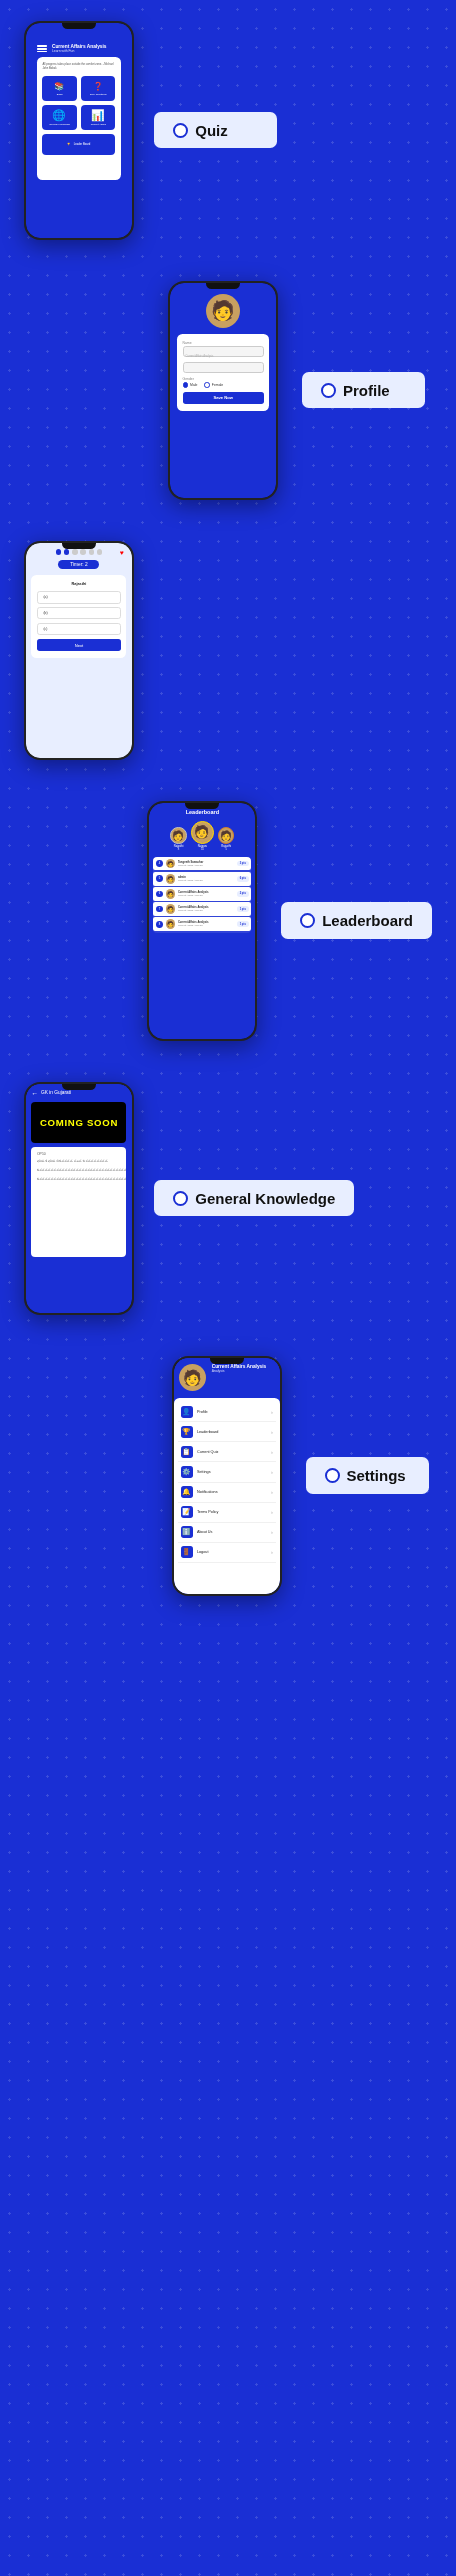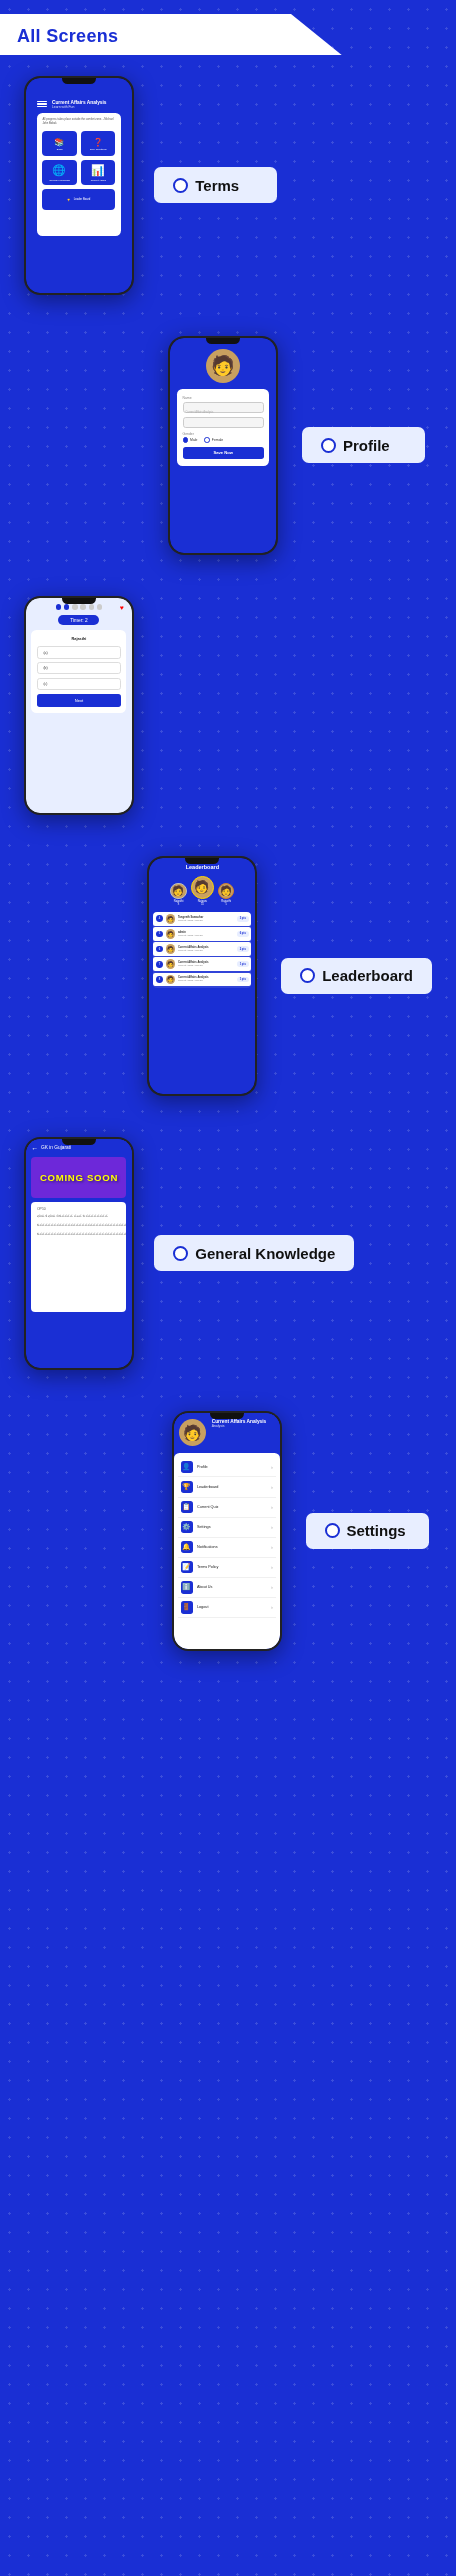--- a/index.html
+++ b/index.html
@@ -500,21 +500,21 @@
     }
     .gk-back {
       color: white;
       font-size: 6.8px;
     }
     .gk-top-title {
       color: white;
       font-size: 4.8px;
     }
     .gk-coming-soon {
-      background: #6d28d9;
+      background: #000000;
       margin: 0 5.5px 4.1px 5.5px;
       border-radius: 4.1px;
       height: 41px;
       display: flex;
       align-items: center;
       justify-content: center;
       position: relative;
     }
     .gk-coming-soon-text {
       color: yellow;
@@ -631,25 +631,20 @@
     .phone-large .phone-screen {
       border-radius: 13.7px;
     }
 
   </style>
 </head>
 <body>
 
 <div class="page-container">
 
-  <div style="padding: 13.7px 0 0 0; display: flex; align-items: flex-start;">
-    <div class="header">
-      <span class="header-title">All Screens</span>
-    </div>
-  </div>
 
   <div class="left-phone-section">
 
     <div class="phone phone-large home-phone">
       <div class="phone-notch"></div>
       <div class="phone-screen home-screen">
         <div style="background:#1a2fd4; padding: 12.3px 5.5px 5.5px 5.5px; height:100%;">
           <div class="home-screen-header">
             <div class="home-hamburger">
               <span></span>
@@ -687,21 +682,21 @@
               <span>🏆</span>
               <span>Leader Board</span>
             </div>
           </div>
         </div>
       </div>
     </div>
 
     <div class="section-label-box home-label" style="margin-left: 20.5px;">
       <div class="section-label-circle"></div>
-      <span class="section-label-text">Terms</span>
+      <span class="section-label-text">Quiz</span>
     </div>
   </div>
 
   <div class="right-phone-section">
 
     <div class="section-label-box" style="margin-right: 20.5px; margin-left: 10.3px;">
       <div class="section-label-circle"></div>
       <span class="section-label-text">Profile</span>
     </div>
 

